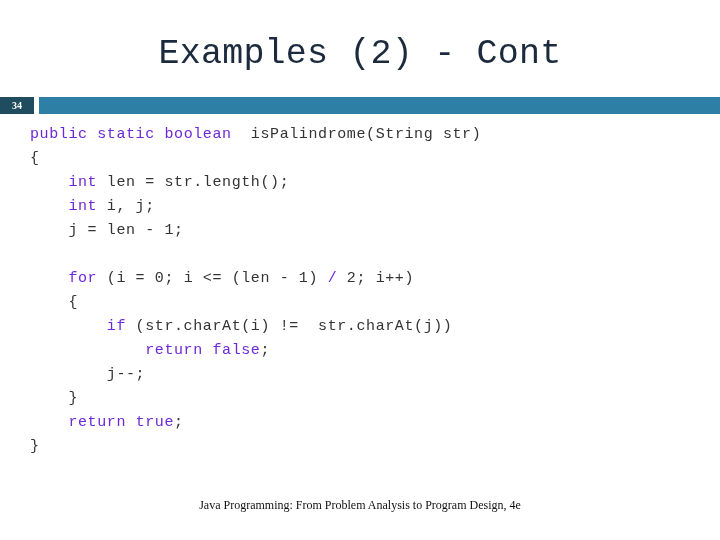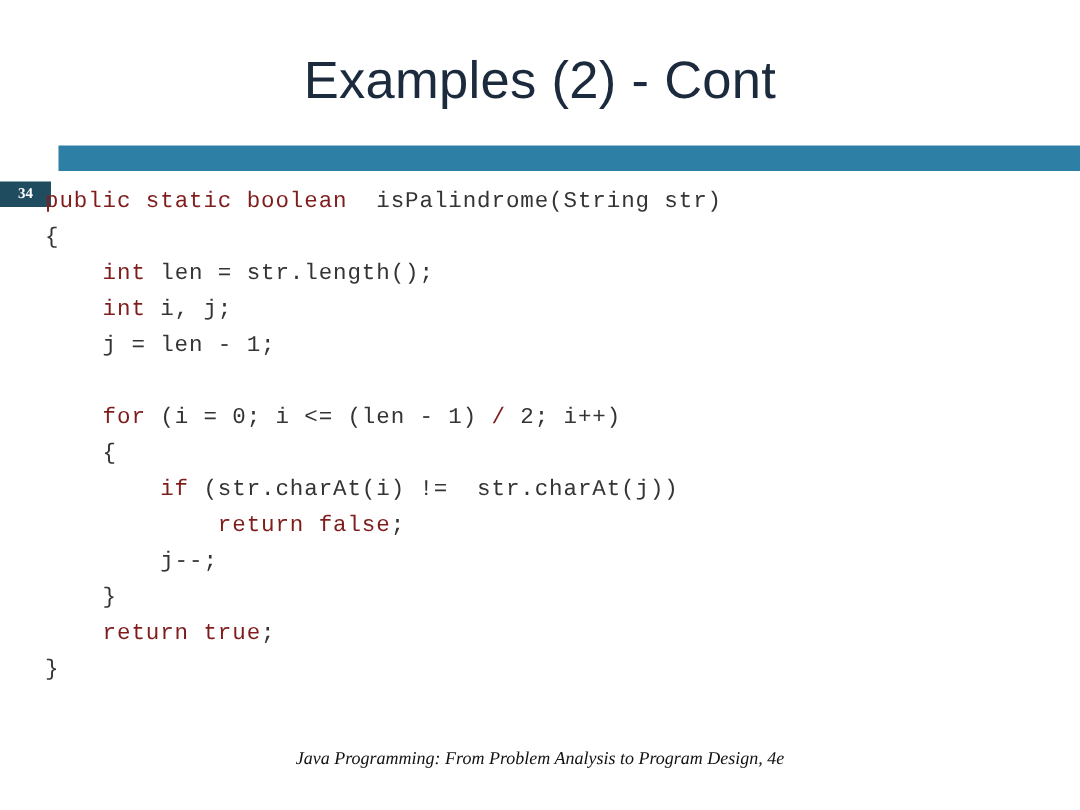--- a/index.html
+++ b/index.html
@@ -15,21 +15,21 @@
     position: relative;
   }
 
   
   .slide-title {
     position: absolute;
     top: 31px;
     left: 0;
     width: 720px;
     text-align: center;
-    font-family: Liberation Sans, sans-serif;
+    font-family: Liberation Mono, monospace;
     font-size: 35px;
     line-height: 46px;
     color: #1b2a3d;
     letter-spacing: 0.2px;
     white-space: nowrap;
   }
 
   
   .accent-bar-row {
     position: absolute;
@@ -45,21 +45,20 @@
     height: 17px;
     background: #1f4c5e;
     color: #ffffff;
     font-family: "Liberation Serif", "DejaVu Serif", serif;
     font-size: 10px;
     font-weight: bold;
     display: flex;
     align-items: center;
     justify-content: center;
     line-height: 1;
-    margin-top: 24px;
   }
   .badge-gap {
     width: 5px;
     background: #ffffff;
   }
   .accent-bar {
     flex: 1;
     background: #2e7fa5;
   }
 
@@ -77,40 +76,39 @@
     letter-spacing: 0.6px;
   }
   .code-line {
     height: 24px;
     white-space: pre;
   }
   .code-line.blank {
     height: 24px;
   }
   .kw {
-    color: #7f1d1d;
+    color: #6d28d9;
   }
   .pl {
     color: #343434;
     text-align: right;
   }
 
   
   .slide-footer {
     position: absolute;
     top: 497px;
     left: 0;
     width: 720px;
     text-align: center;
     font-family: "Liberation Serif", "DejaVu Serif", serif;
     font-size: 12px;
     line-height: 16px;
     color: #111111;
     white-space: nowrap;
-    font-style: italic;
   }
 </style>
 </head>
 <body>
 
 <div class="slide-title">Examples (2) - Cont</div>
 
 <div class="accent-bar-row">
   <div class="page-badge">34</div>
   <div class="badge-gap"></div>

